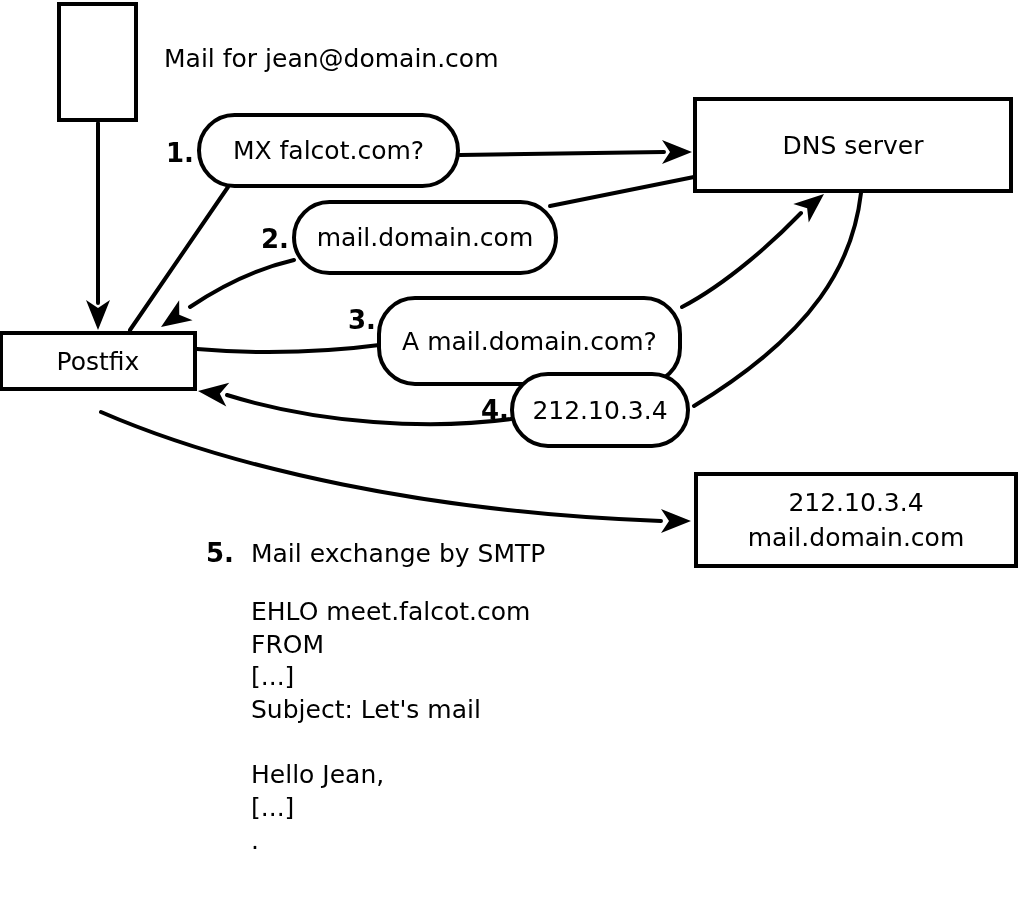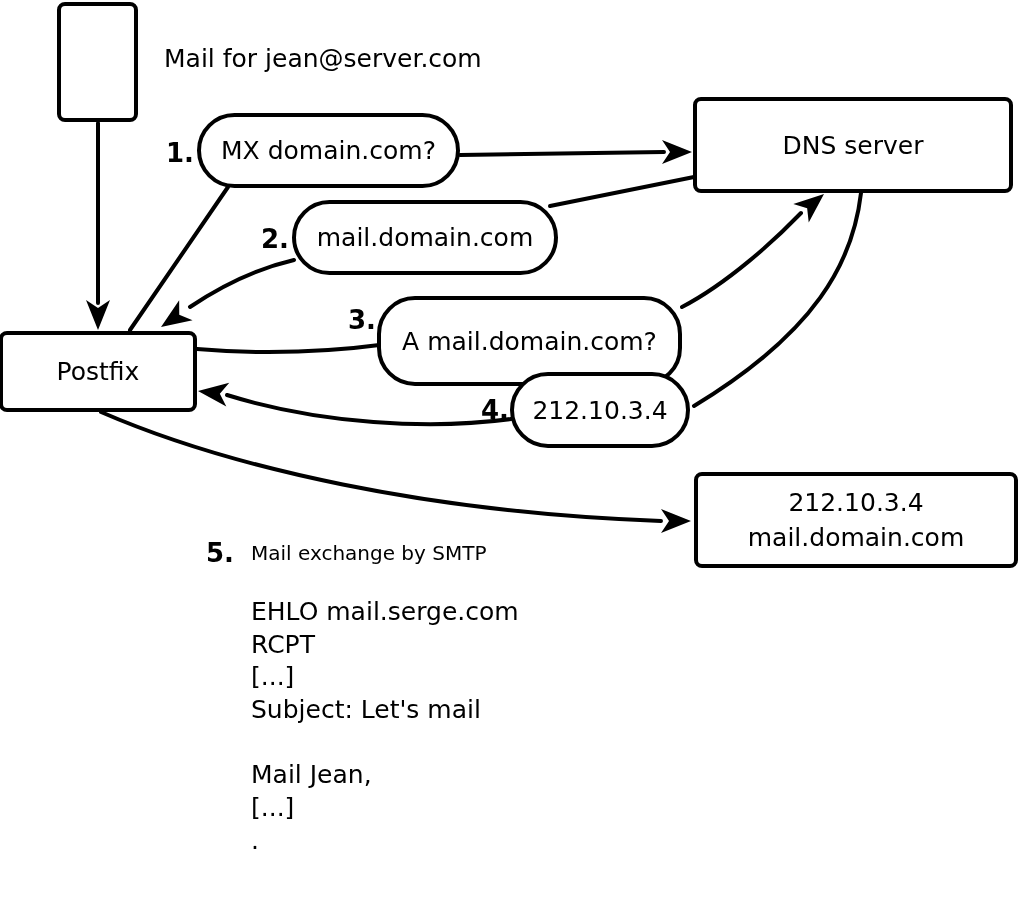--- a/index.html
+++ b/index.html
@@ -8,30 +8,30 @@
     font-family:"DejaVu Sans","Liberation Sans",sans-serif;color:#000;
     overflow:hidden;
   }
   svg.connectors{position:absolute;left:0;top:0;z-index:1;}
   .node{
     position:absolute;box-sizing:border-box;background:#ffffff;
     border:4px solid #000;display:flex;align-items:center;justify-content:center;
     font-size:25px;z-index:2;white-space:nowrap;
   }
   .pill{border-radius:38px;}
-  .plain-rect{border-radius:8px;}
+  .plain-rect{border-radius:0;}
   .two-line{flex-direction:column;line-height:35px;}
   .step-num{
     position:absolute;z-index:3;font-weight:bold;font-size:26px;line-height:27px;
     width:36px;text-align:right;white-space:nowrap;
   }
   .free-label{position:absolute;z-index:3;font-size:25px;line-height:27px;white-space:nowrap;}
   .step5-row{position:absolute;z-index:3;left:206px;top:537px;display:flex;align-items:flex-start;line-height:33px;}
   .step5-row .n{font-weight:bold;font-size:26px;margin-right:17px;}
-  .step5-row .t{font-size:20px;}
+  .step5-row .t{font-size:25px;}
   .smtp{position:absolute;z-index:3;left:251px;top:596px;font-size:25px;}
   .smtp-line{height:32.7px;line-height:32.7px;white-space:pre;}
 </style>
 </head>
 <body>
 
 <div class="stage">
 
   <svg class="connectors" width="1024" height="919" viewBox="0 0 1024 919">
     <g stroke="#000" stroke-width="4" fill="none" stroke-linecap="round">
@@ -61,64 +61,64 @@
       <polygon points="0,0 -30,-12 -22,0 -30,12" transform="translate(692,152)"></polygon>
       <polygon points="0,0 -30,-12 -22,0 -30,12" transform="translate(161,327) rotate(146)"></polygon>
       <polygon points="0,0 -30,-12 -22,0 -30,12" transform="translate(824,194) rotate(-40)"></polygon>
       <polygon points="0,0 -30,-12 -22,0 -30,12" transform="translate(198,391) rotate(187)"></polygon>
       <polygon points="0,0 -30,-12 -22,0 -30,12" transform="translate(691,521)"></polygon>
     </g>
   </svg>
 
   <div class="node plain-rect" style="left:57px;top:2px;width:81px;height:120px;"></div>
 
-  <div class="free-label" style="left:164px;top:45px;">Mail for jean@server.com</div>
+  <div class="free-label" style="left:164px;top:45px;">Mail for jean@domain.com</div>
 
   <div class="node pill" style="left:197px;top:113px;width:263px;height:75px;">
-    <span>MX domain.com?</span>
+    <span>MX falcot.com?</span>
   </div>
   <div class="step-num" style="left:158px;top:140px;">1.</div>
 
   <div class="node pill" style="left:292px;top:200px;width:266px;height:75px;">
     <span>mail.domain.com</span>
   </div>
   <div class="step-num" style="left:253px;top:226px;">2.</div>
 
   <div class="node pill" style="left:377px;top:296px;width:305px;height:90px;">
     <span>A mail.domain.com?</span>
   </div>
   <div class="step-num" style="left:340px;top:307px;">3.</div>
 
   <div class="node pill" style="left:510px;top:372px;width:180px;height:76px;">
     <span>212.10.3.4</span>
   </div>
   <div class="step-num" style="left:473px;top:397px;">4.</div>
 
-  <div class="node plain-rect" style="left:-1px;top:331px;width:198px;height:81px;justify-content:center;">
+  <div class="node plain-rect" style="left:-1px;top:331px;width:198px;height:60px;justify-content:center;">
     <span>Postfix</span>
   </div>
 
   <div class="node plain-rect" style="left:693px;top:97px;width:320px;height:96px;">
     <span>DNS server</span>
   </div>
 
   <div class="node plain-rect two-line" style="left:694px;top:472px;width:324px;height:96px;">
     <span>212.10.3.4</span>
     <span>mail.domain.com</span>
   </div>
 
   <div class="step5-row">
     <span class="n">5.</span>
     <span class="t">Mail exchange by SMTP</span>
   </div>
 
   <div class="smtp">
-    <div class="smtp-line">EHLO mail.serge.com</div>
-    <div class="smtp-line">RCPT</div>
+    <div class="smtp-line">EHLO meet.falcot.com</div>
+    <div class="smtp-line">FROM</div>
     <div class="smtp-line">[...]</div>
     <div class="smtp-line">Subject: Let's mail</div>
     <div class="smtp-line"></div>
-    <div class="smtp-line">Mail Jean,</div>
+    <div class="smtp-line">Hello Jean,</div>
     <div class="smtp-line">[...]</div>
     <div class="smtp-line">.</div>
   </div>
 
 </div>
 
 </body></html>

